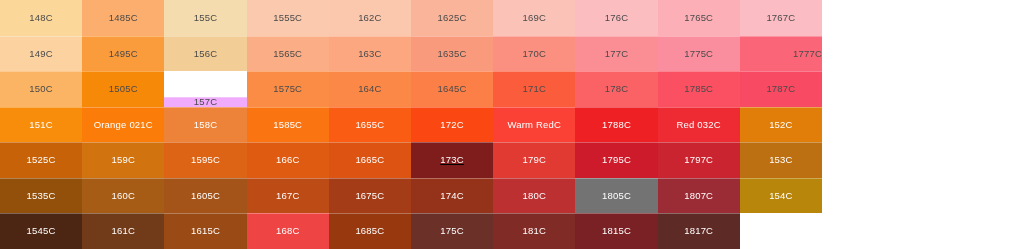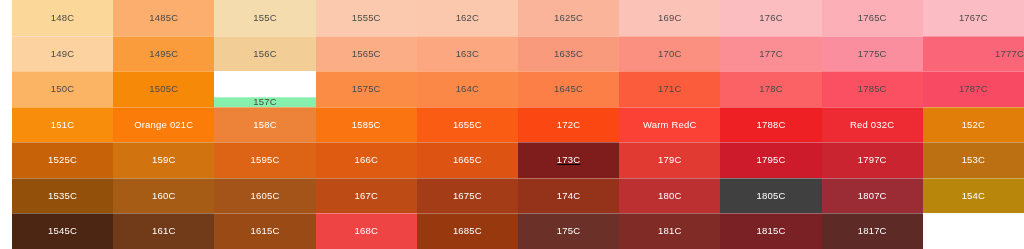--- a/index.html
+++ b/index.html
@@ -10,24 +10,23 @@
   body {
     width: 1024px;
     height: 249px;
     font-family: "Liberation Sans", sans-serif;
     overflow: hidden;
   }
   #swatch-grid {
     display: grid;
     grid-template-columns: repeat(10, 1fr);
     grid-template-rows: repeat(7, 1fr);
-    width: 1024px;
+    width: 822px;
     height: 249px;
     box-sizing: border-box;
-    padding-left: 12px;
   }
   .swatch {
     position: relative;
     display: flex;
     align-items: center;
     justify-content: center;
     box-sizing: border-box;
     overflow: hidden;
   }
   .swatch-label {
@@ -122,21 +121,21 @@
     </div>
     <div class="swatch row-1 dark-text" style="background-color: rgb(250, 102, 119); justify-content: flex-end;">
       <span class="swatch-label">1777C</span>
     </div>
     <div class="swatch row-2 dark-text" style="background-color: rgb(251, 180, 99);">
       <span class="swatch-label">150C</span>
     </div>
     <div class="swatch row-2 dark-text" style="background-color: rgb(247, 137, 8);">
       <span class="swatch-label">1505C</span>
     </div>
-    <div class="swatch row-2 dark-text" style="background-color: #86efac; margin-top: 26px;">
+    <div class="swatch row-2 dark-text" style="background-color: #f0abfc; margin-top: 26px;">
       <span class="swatch-label">157C</span>
     </div>
     <div class="swatch row-2 dark-text" style="background-color: rgb(251, 140, 70);">
       <span class="swatch-label">1575C</span>
     </div>
     <div class="swatch row-2 dark-text" style="background-color: rgb(252, 136, 71);">
       <span class="swatch-label">164C</span>
     </div>
     <div class="swatch row-2 dark-text" style="background-color: rgb(251, 127, 71);">
       <span class="swatch-label">1645C</span>
@@ -227,21 +226,21 @@
     </div>
     <div class="swatch row-5 light-text" style="background-color: rgb(164, 61, 23);">
       <span class="swatch-label">1675C</span>
     </div>
     <div class="swatch row-5 light-text" style="background-color: rgb(149, 51, 26);">
       <span class="swatch-label">174C</span>
     </div>
     <div class="swatch row-5 light-text" style="background-color: rgb(188, 48, 50);">
       <span class="swatch-label">180C</span>
     </div>
-    <div class="swatch row-5 light-text" style="background-color: #404040;">
+    <div class="swatch row-5 light-text" style="background-color: #737373;">
       <span class="swatch-label">1805C</span>
     </div>
     <div class="swatch row-5 light-text" style="background-color: rgb(155, 43, 52);">
       <span class="swatch-label">1807C</span>
     </div>
     <div class="swatch row-6 light-text" style="background-color: rgb(184, 134, 11);">
       <span class="swatch-label">154C</span>
     </div>
     <div class="swatch row-6 light-text" style="background-color: rgb(76, 38, 18);">
       <span class="swatch-label">1545C</span>

